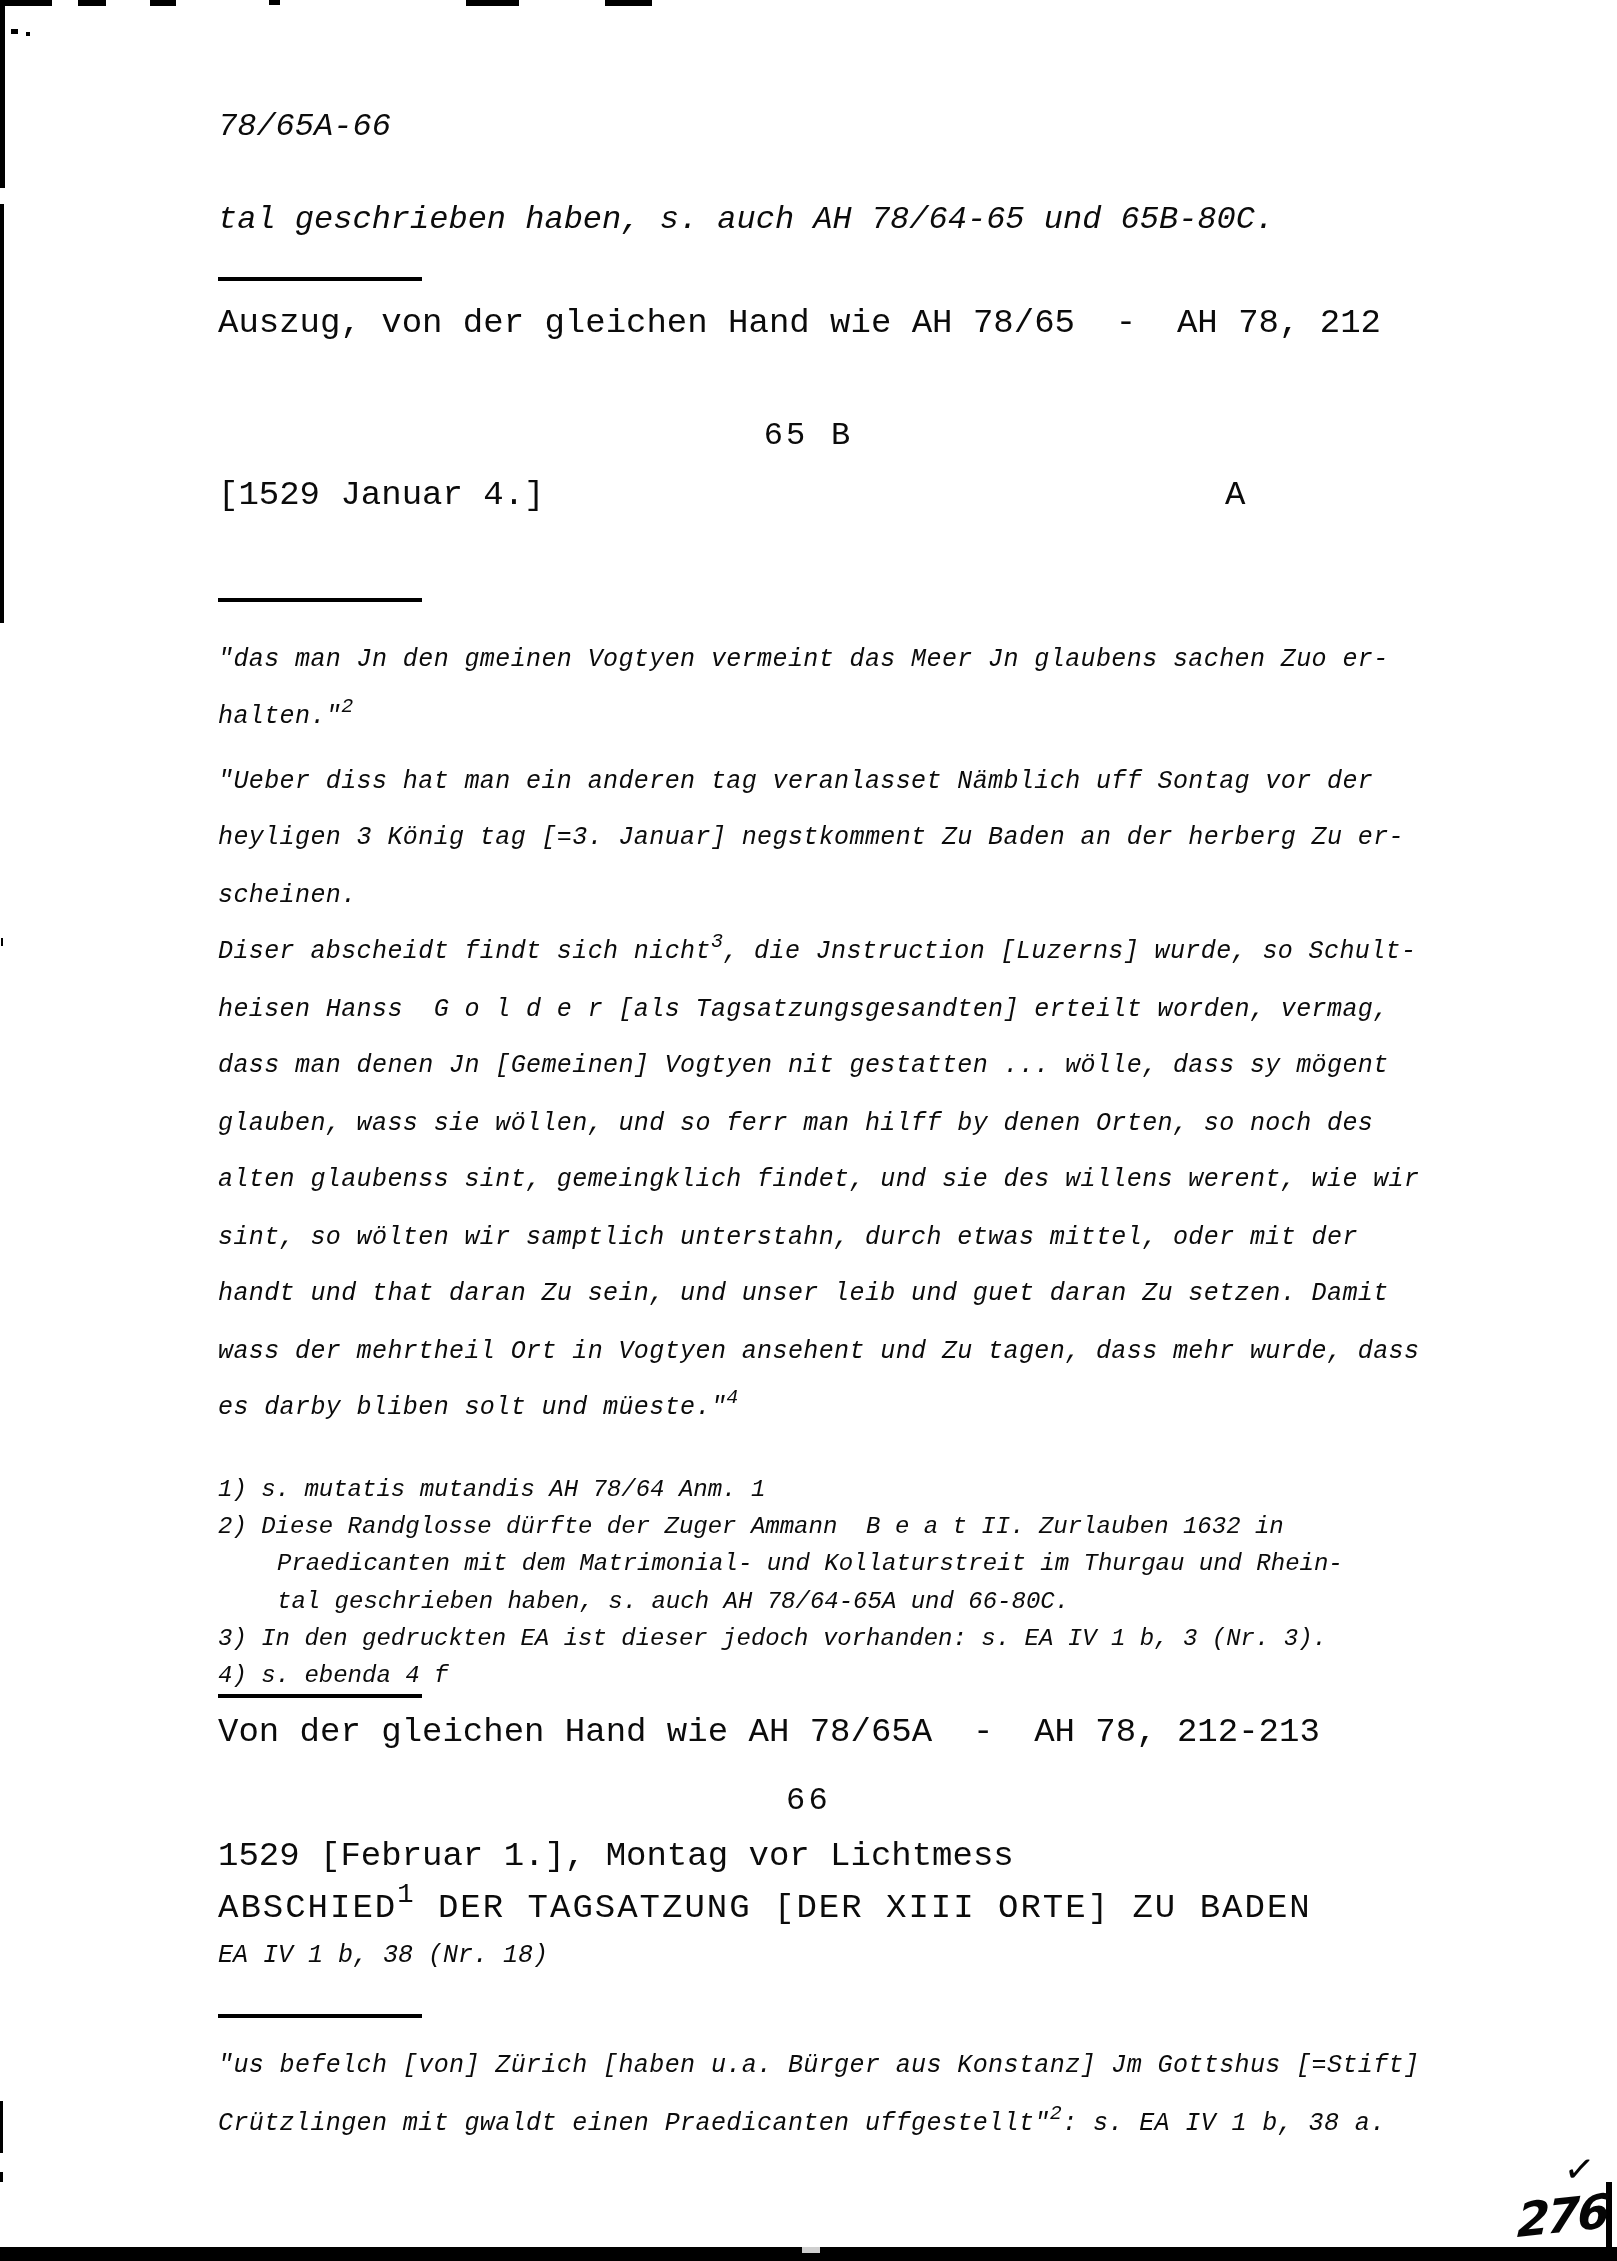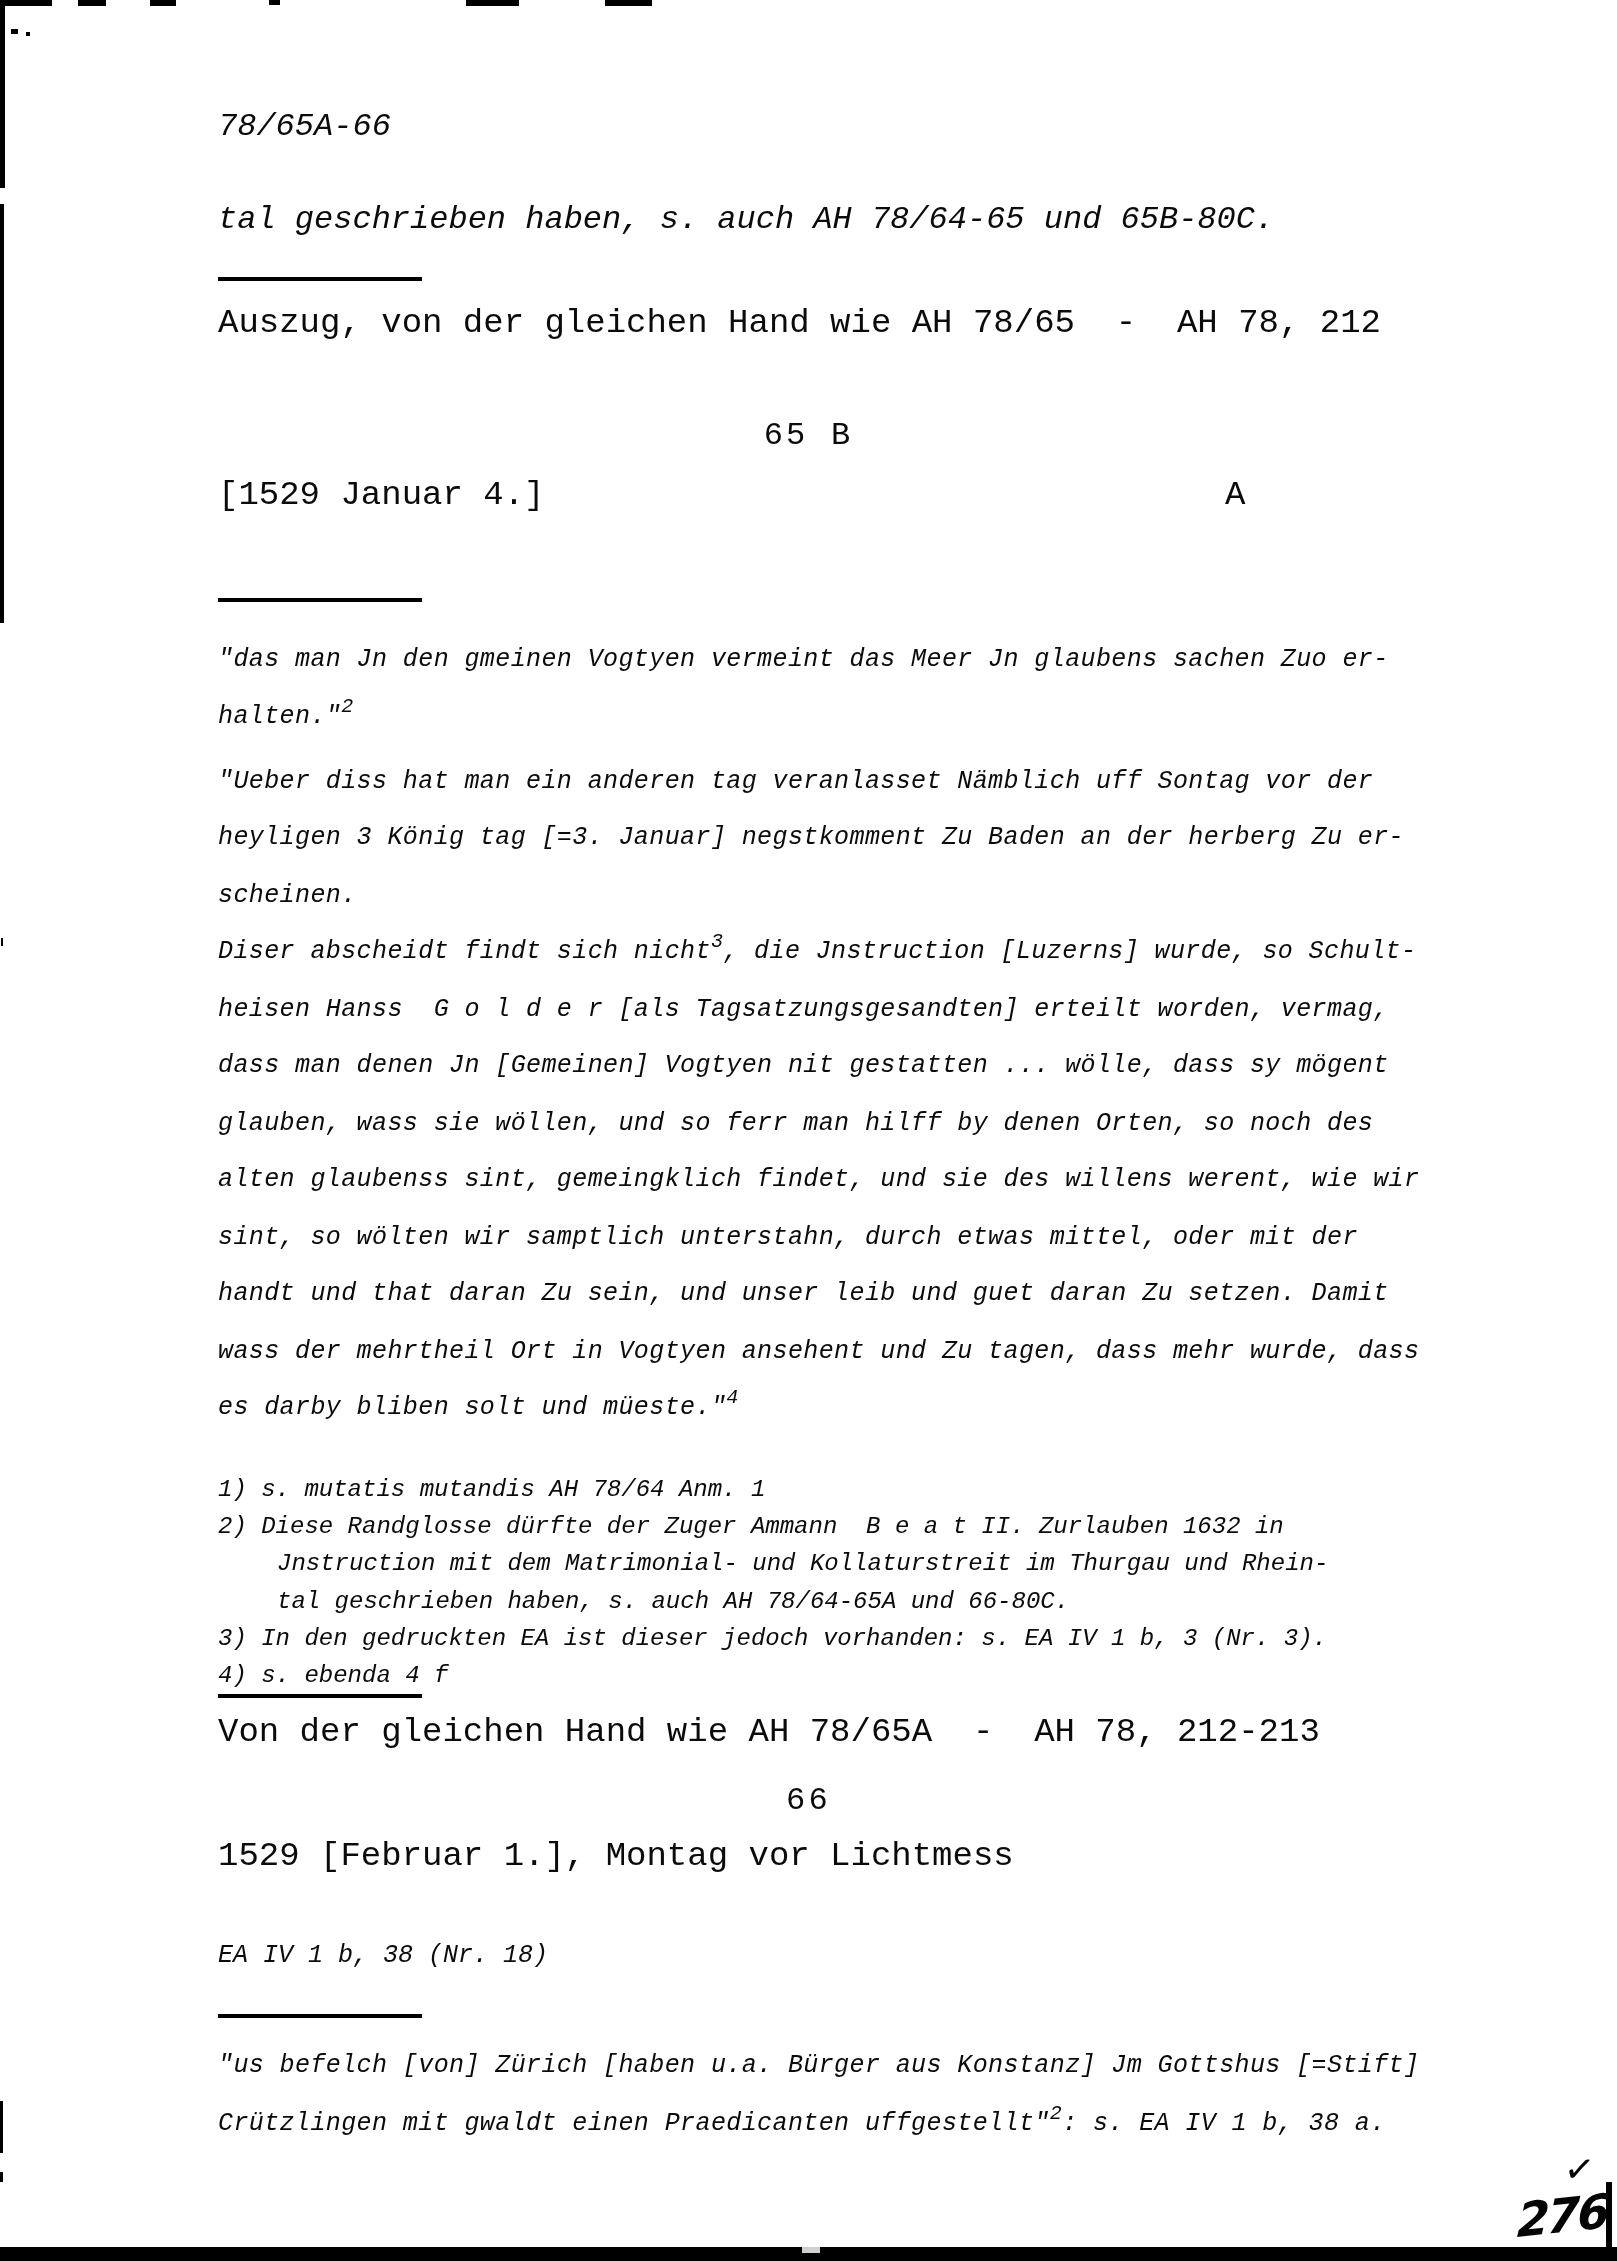--- a/index.html
+++ b/index.html
@@ -81,30 +81,31 @@
   <div class="line quote" style="top:1051px">dass man denen Jn [Gemeinen] Vogtyen nit gestatten ... wölle, dass sy mögent</div>
   <div class="line quote" style="top:1109px">glauben, wass sie wöllen, und so ferr man hilff by denen Orten, so noch des</div>
   <div class="line quote" style="top:1165px">alten glaubenss sint, gemeingklich findet, und sie des willens werent, wie wir</div>
   <div class="line quote" style="top:1223px">sint, so wölten wir samptlich unterstahn, durch etwas mittel, oder mit der</div>
   <div class="line quote" style="top:1279px">handt und that daran Zu sein, und unser leib und guet daran Zu setzen. Damit</div>
   <div class="line quote" style="top:1337px">wass der mehrtheil Ort in Vogtyen ansehent und Zu tagen, dass mehr wurde, dass</div>
   <div class="line quote" style="top:1393px"><span>es darby bliben solt und müeste."</span><span class="sup">4</span></div>
 
   <div class="line fn" style="top:1438px">1) s. mutatis mutandis AH 78/64 Anm. 1</div>
   <div class="line fn" style="top:1475px">2) Diese Randglosse dürfte der Zuger Ammann  B e a t II. Zurlauben 1632 in</div>
-  <div class="line fn" style="top:1512px;left:277px">Jnstruction mit dem Matrimonial- und Kollaturstreit im Thurgau und Rhein-</div>
+  <div class="line fn" style="top:1512px;left:277px">Praedicanten mit dem Matrimonial- und Kollaturstreit im Thurgau und Rhein-</div>
   <div class="line fn" style="top:1550px;left:277px">tal geschrieben haben, s. auch AH 78/64-65A und 66-80C.</div>
   <div class="line fn" style="top:1587px">3) In den gedruckten EA ist dieser jedoch vorhanden: s. EA IV 1 b, 3 (Nr. 3).</div>
   <div class="line fn" style="top:1624px">4) s. ebenda 4 f</div>
 
   <div class="rule" style="top:1694px"></div>
   <div class="line sz36" style="top:1713px">Von der gleichen Hand wie AH 78/65A  -  AH 78, 212-213</div>
   <div class="line sz40 center" style="top:1782px">66</div>
   <div class="line sz36" style="top:1837px">1529 [Februar 1.], Montag vor Lichtmess</div>
 
+  <div class="line sz36 spaced" style="top:1889px"><span>ABSCHIED</span><span class="sup">1</span><span> DER TAGSATZUNG [DER XIII ORTE] ZU BADEN</span></div>
 
   <div class="line ref" style="top:1941px">EA IV 1 b, 38 (Nr. 18)</div>
   <div class="rule" style="top:2014px"></div>
 
   <div class="line quote" style="top:2051px">"us befelch [von] Zürich [haben u.a. Bürger aus Konstanz] Jm Gottshus [=Stift]</div>
   <div class="line quote" style="top:2109px"><span>Crützlingen mit gwaldt einen Praedicanten uffgestellt"</span><span class="sup">2</span><span class="ref">: s. EA IV 1 b, 38 a.</span></div>
 
   <div class="hand check" style="left:1564px;top:2148px">✓</div>
   <div class="hand pagenum" style="left:1517px;top:2188px">276</div>
 

